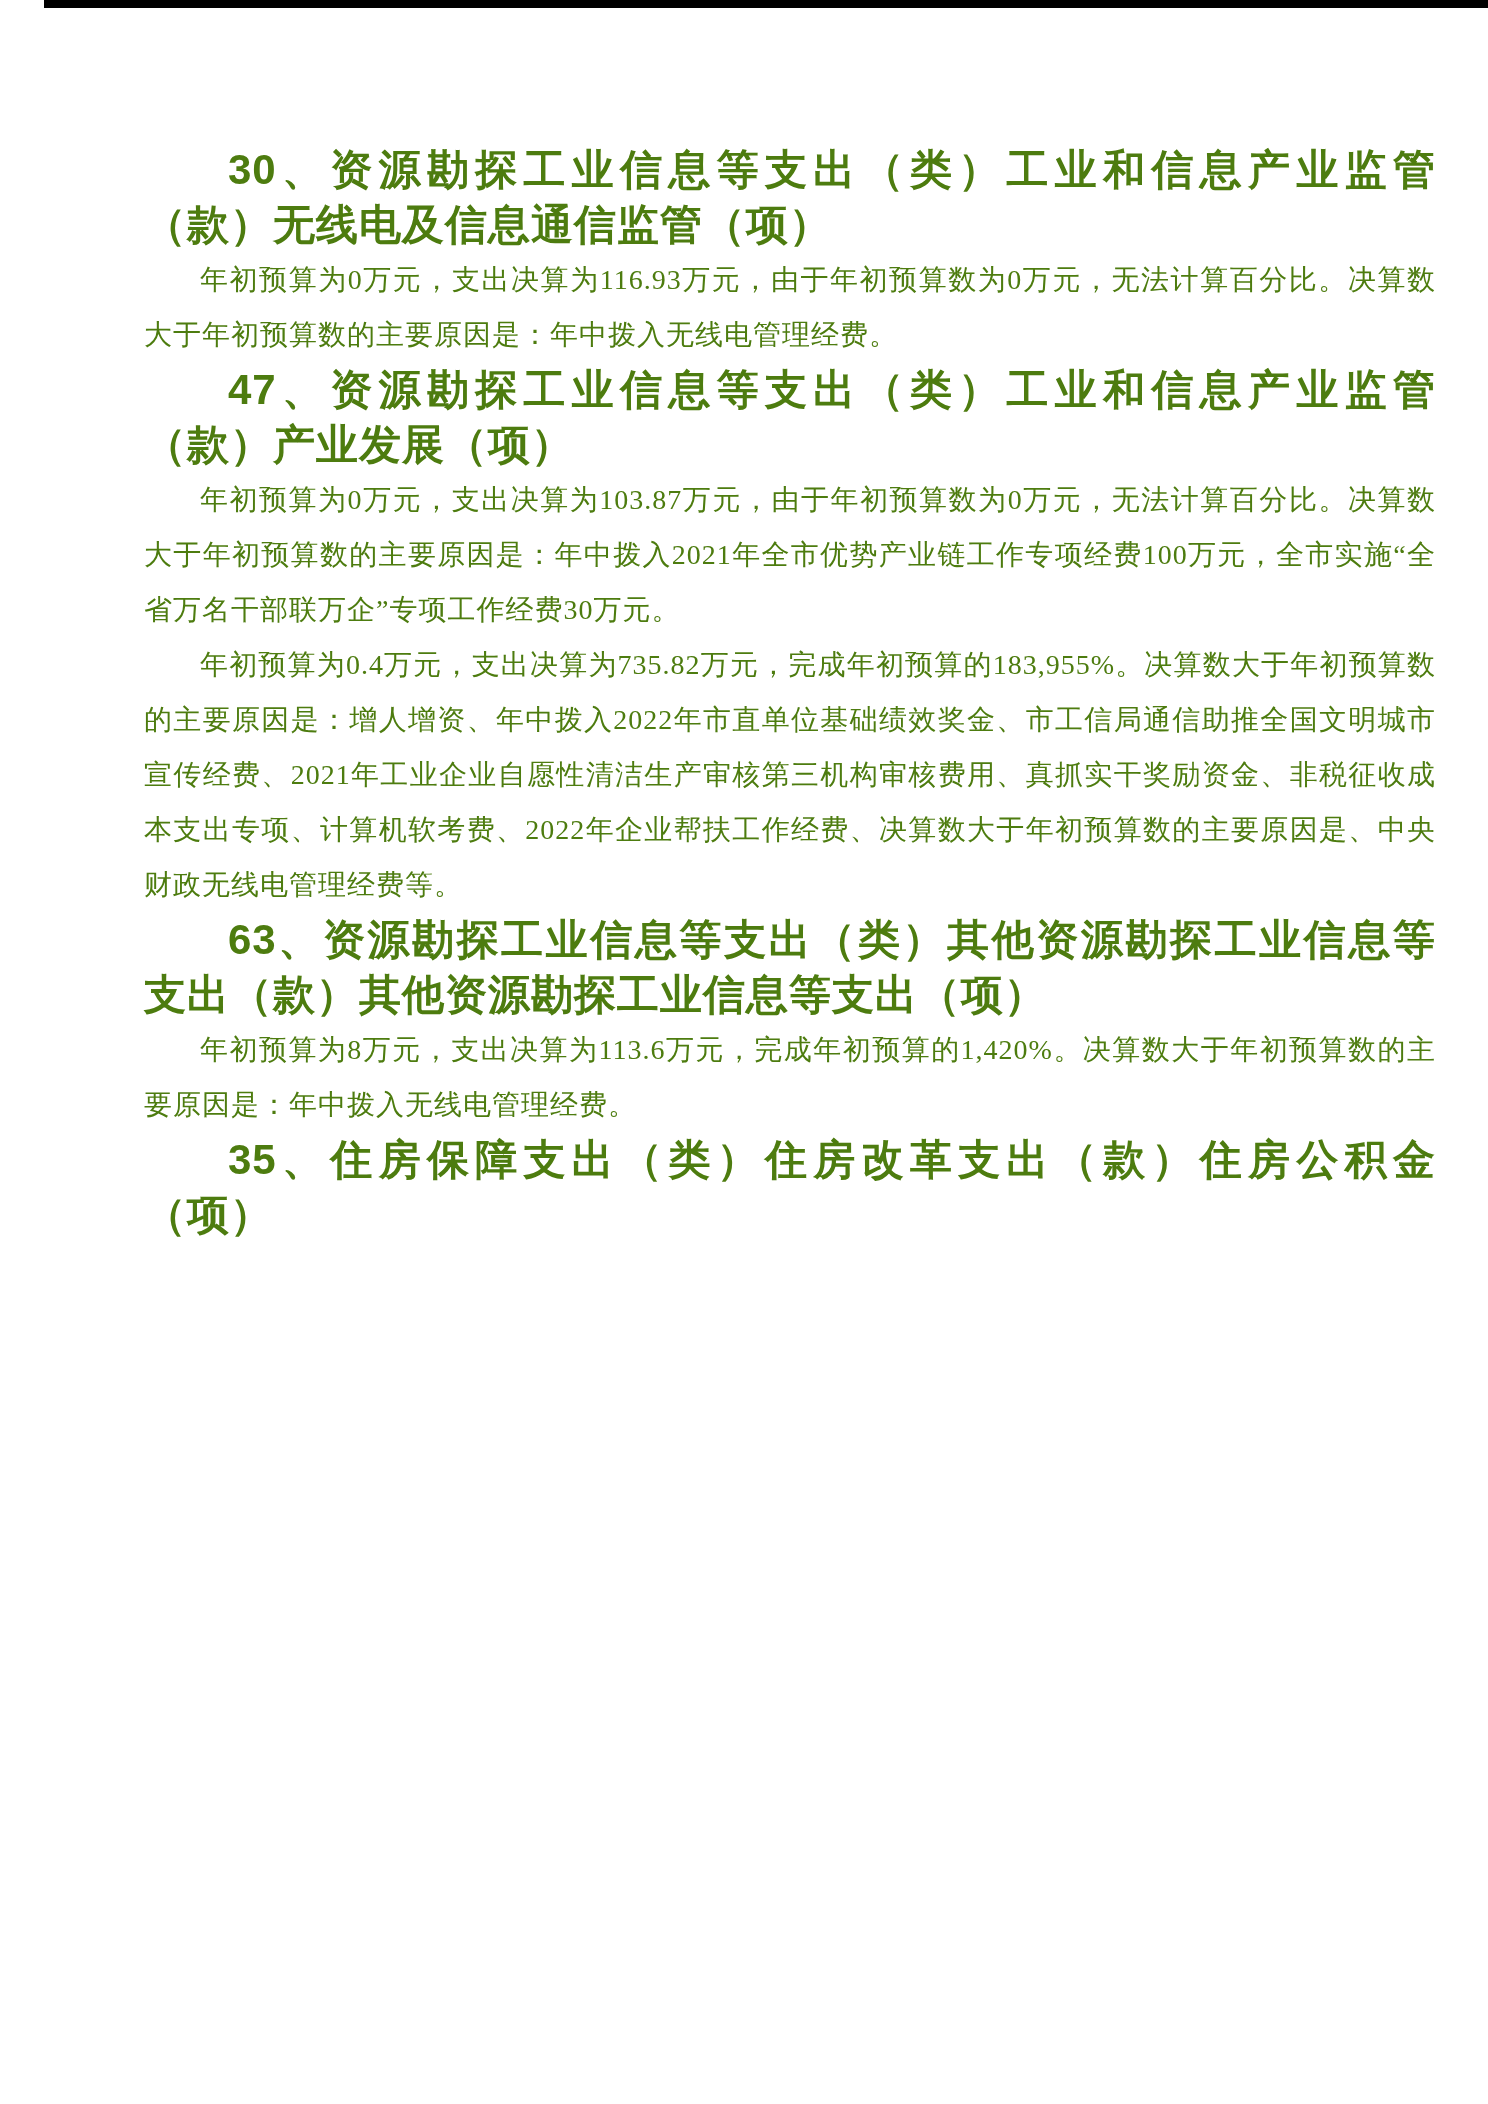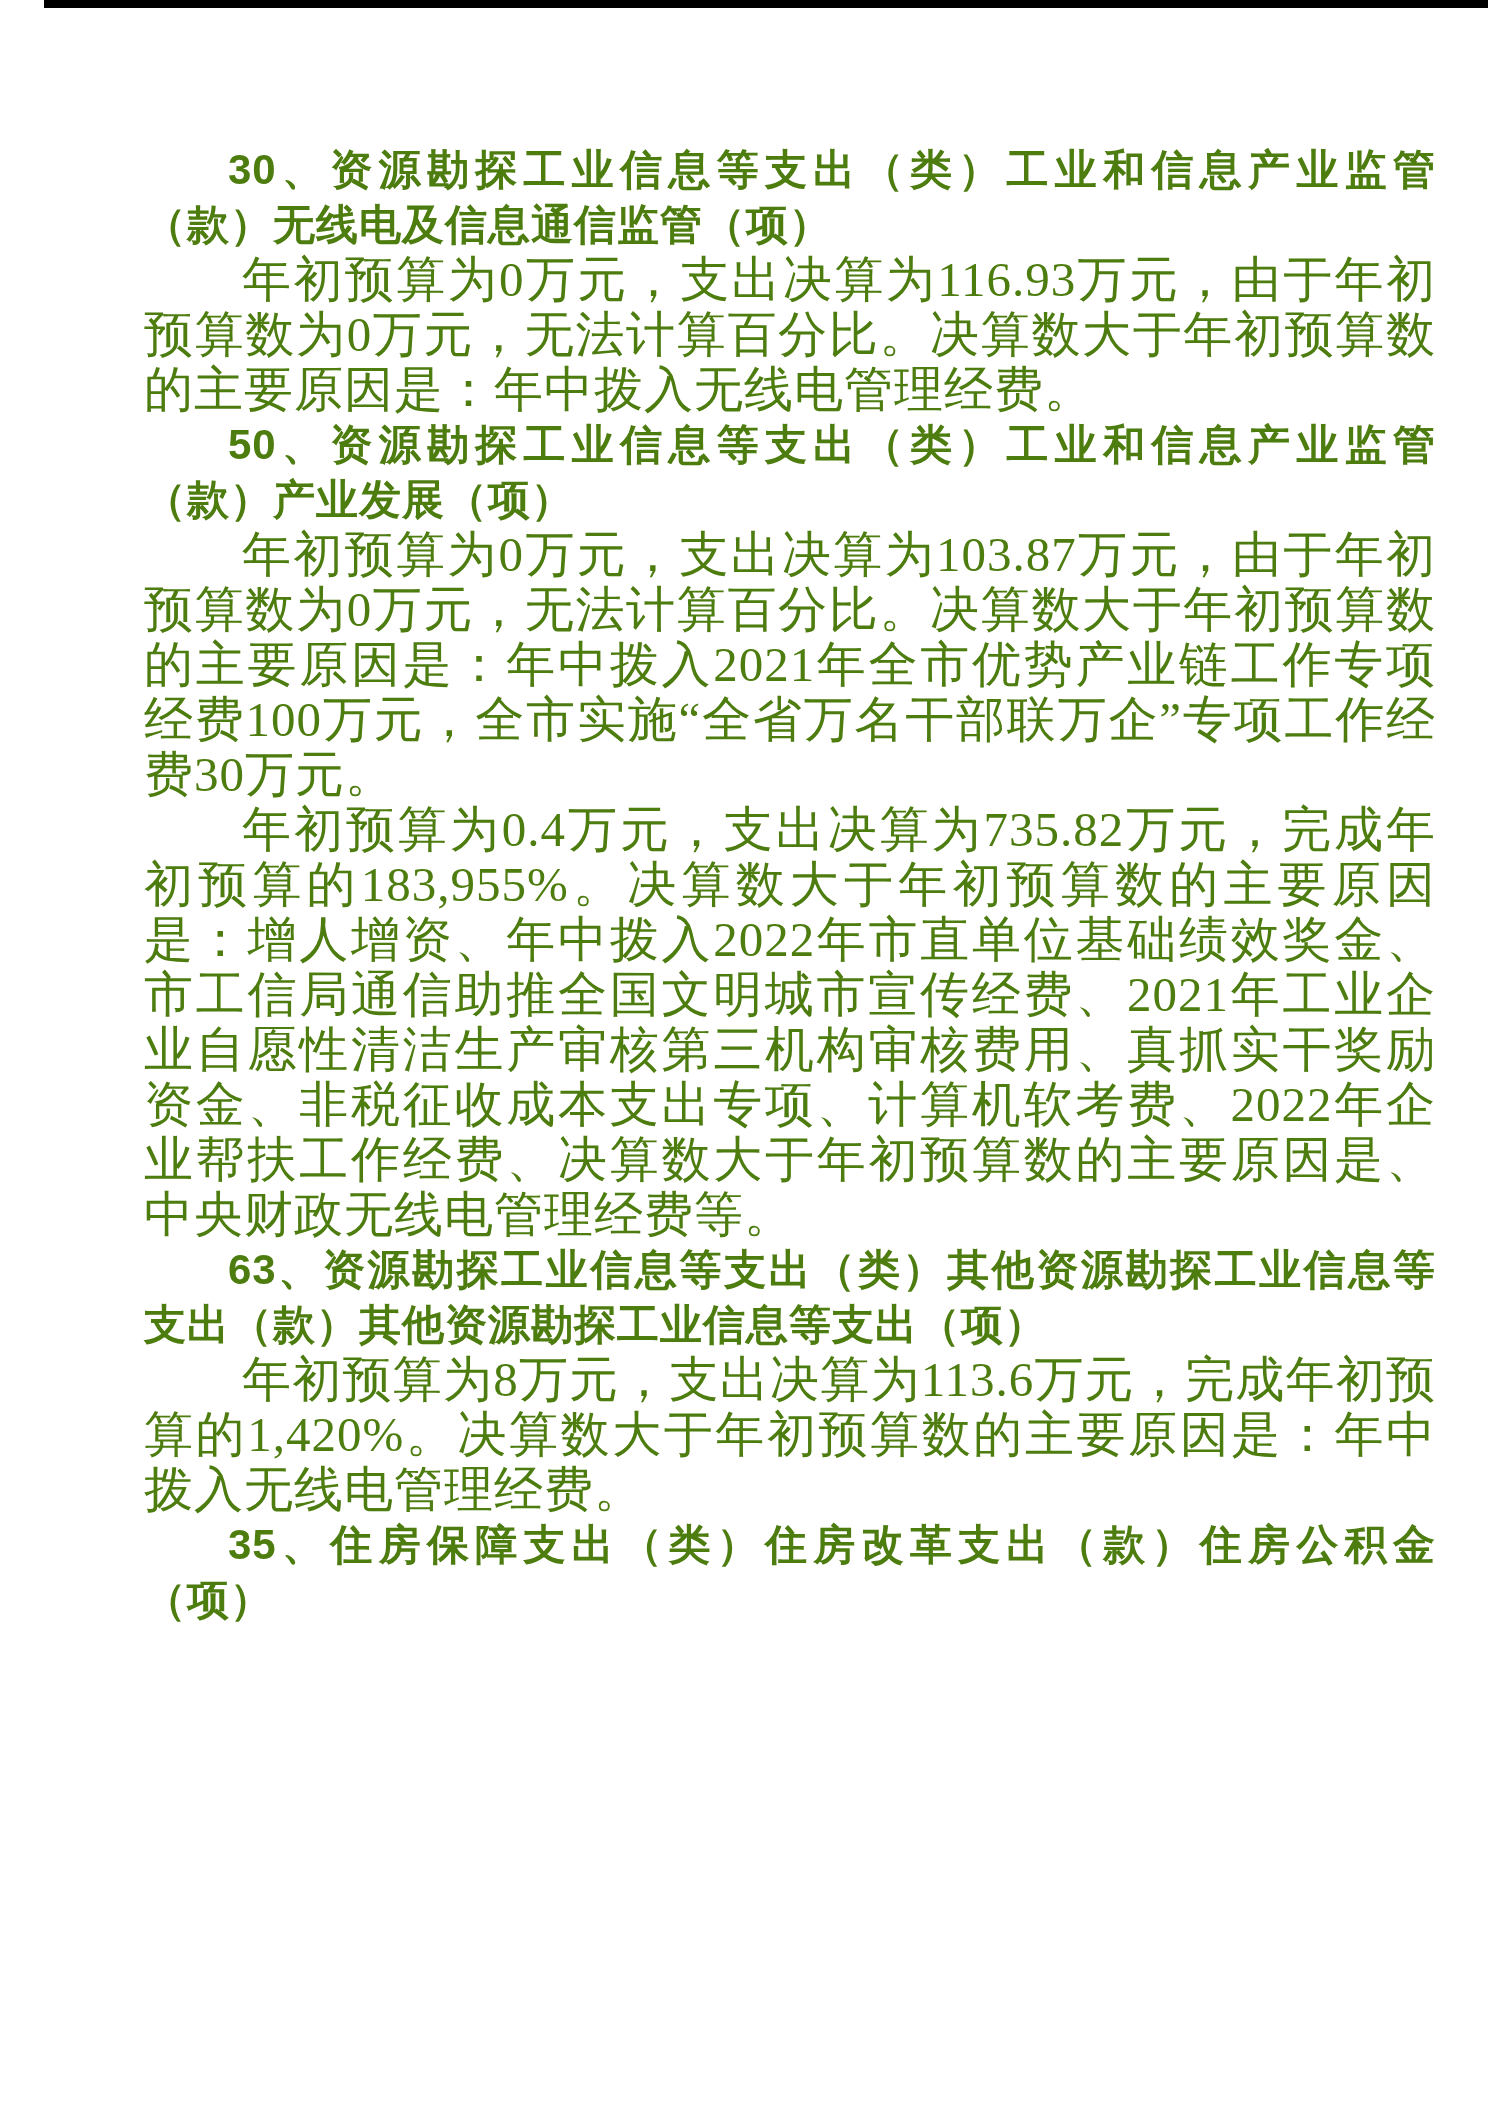--- a/index.html
+++ b/index.html
@@ -44,21 +44,21 @@
     line-height: 55px;
     letter-spacing: 1px;
     font-weight: bold;
     
     font-family: "Liberation Sans", "DejaVu Sans", sans-serif;
     text-indent: 2em;
     text-align: justify;
   }
   .sec-body {
     margin: 0;
-    font-size: 49px;
+    font-size: 28px;
     line-height: 55px;
     letter-spacing: 1px;
     font-family: "Liberation Serif", "DejaVu Serif", serif;
     text-indent: 2em;
     text-align: justify;
   }
 </style>
 </head>
 <body>
 
@@ -67,21 +67,21 @@
   <div class="right-border"></div>
 
   <div class="content">
 
     <section>
       <h2 class="sec-heading">30、资源勘探工业信息等支出（类）工业和信息产业监管（款）无线电及信息通信监管（项）</h2>
       <p class="sec-body">年初预算为0万元，支出决算为116.93万元，由于年初预算数为0万元，无法计算百分比。决算数大于年初预算数的主要原因是：年中拨入无线电管理经费。</p>
     </section>
 
     <section>
-      <h2 class="sec-heading">50、资源勘探工业信息等支出（类）工业和信息产业监管（款）产业发展（项）</h2>
+      <h2 class="sec-heading">47、资源勘探工业信息等支出（类）工业和信息产业监管（款）产业发展（项）</h2>
       <p class="sec-body">年初预算为0万元，支出决算为103.87万元，由于年初预算数为0万元，无法计算百分比。决算数大于年初预算数的主要原因是：年中拨入2021年全市优势产业链工作专项经费100万元，全市实施“全省万名干部联万企”专项工作经费30万元。</p>
     </section>
 
     <section>
     </section>
 
     <section>
       <p class="sec-body">年初预算为0.4万元，支出决算为735.82万元，完成年初预算的183,955%。决算数大于年初预算数的主要原因是：增人增资、年中拨入2022年市直单位基础绩效奖金、市工信局通信助推全国文明城市宣传经费、2021年工业企业自愿性清洁生产审核第三机构审核费用、真抓实干奖励资金、非税征收成本支出专项、计算机软考费、2022年企业帮扶工作经费、决算数大于年初预算数的主要原因是、中央财政无线电管理经费等。</p>
     </section>
 

